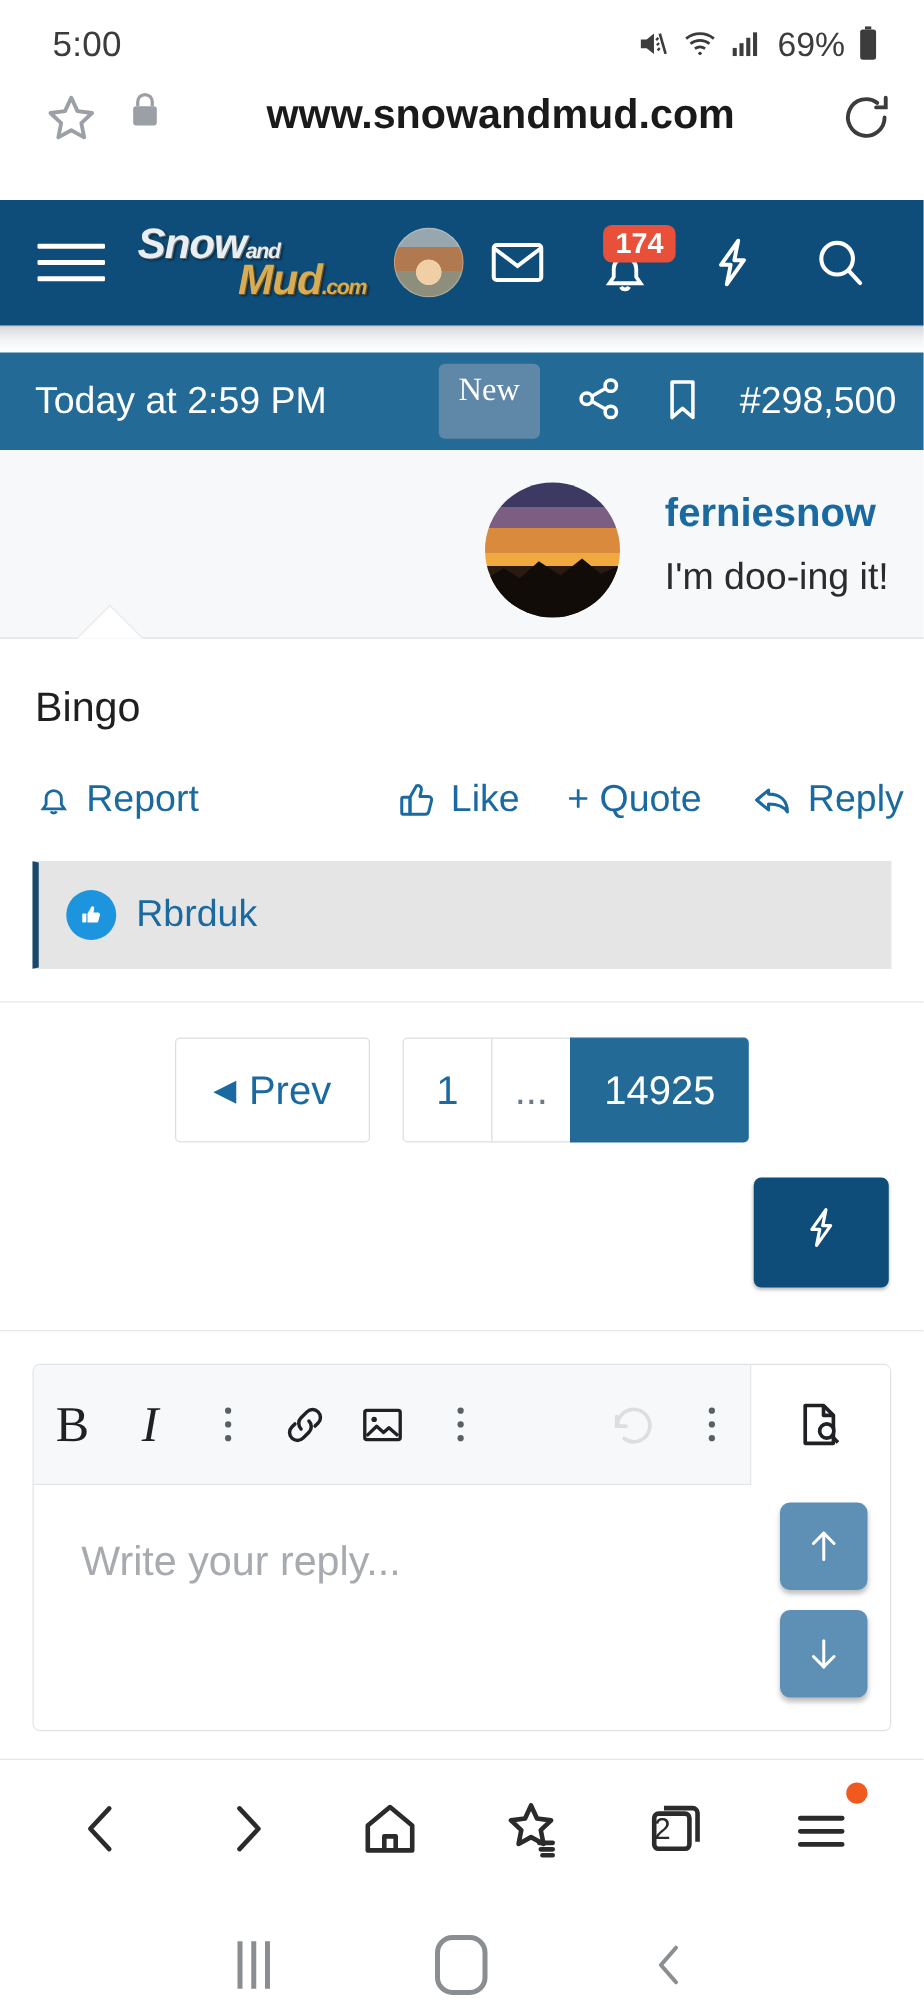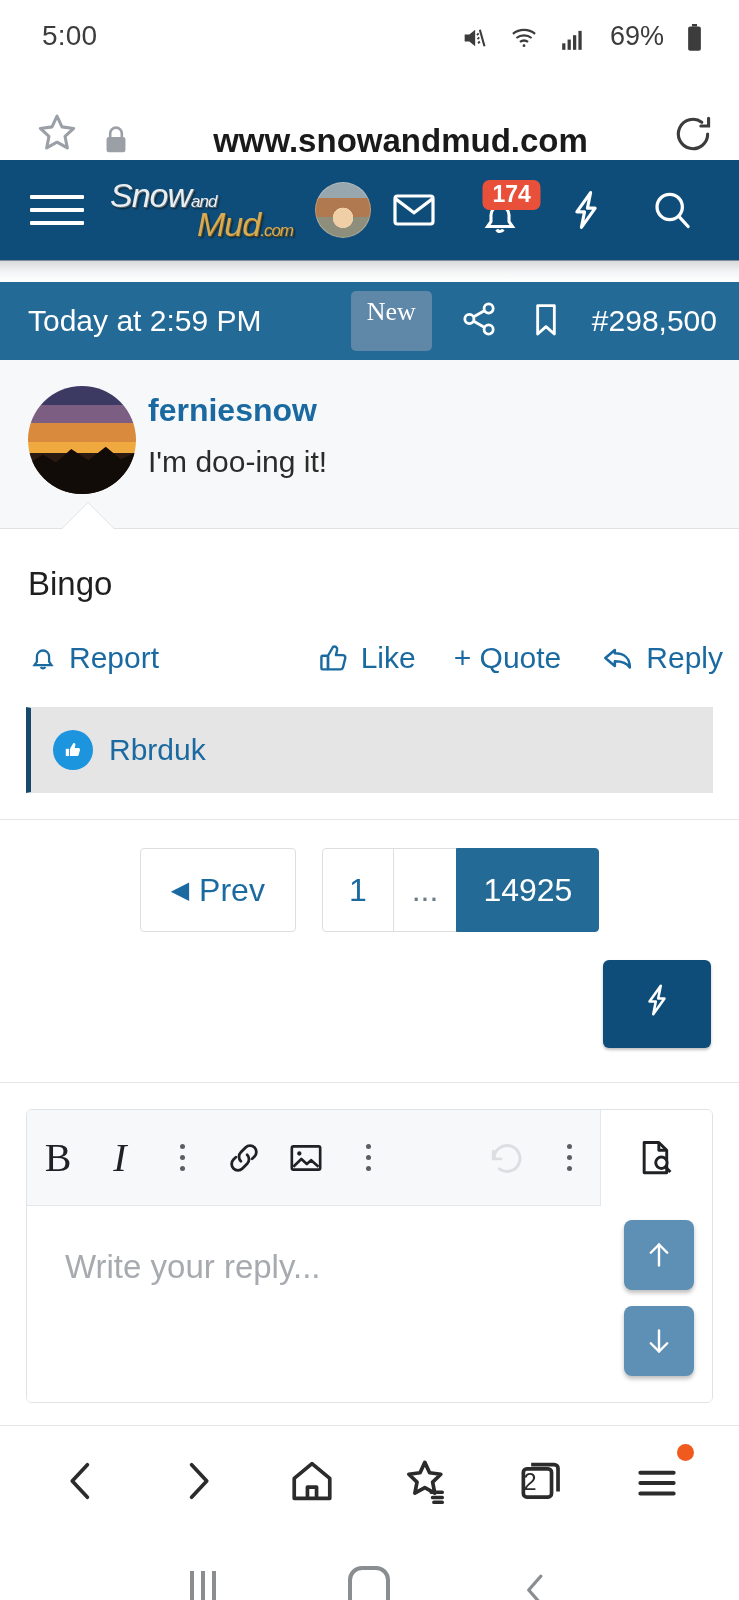--- a/index.html
+++ b/index.html
@@ -10,44 +10,44 @@
     overflow: hidden;
   }
   #screen { position: relative; width: 739px; height: 1600px; background:#fff; }
 
   
   .statusbar {
     height: 72px; display:flex; align-items:center; justify-content:space-between;
     padding: 0 36px 0 42px; background:#ffffff;
   }
   .status-time { font-size: 28px; color:#3c3c3c; letter-spacing:0.2px; }
-  .status-right { display:flex; align-items:flex-end; gap:22px; }
+  .status-right { display:flex; align-items:flex-start; gap:10px; }
   .status-right svg { display:block; }
   .battery-pct { font-size:27px; color:#3c3c3c; margin-left:2px; }
 
   
   .urlbar {
-    height: 88px; display:flex; align-items:flex-end; gap:22px;
+    height: 88px; display:flex; align-items:flex-start; gap:22px;
     padding: 0 24px 0 34px; background:#ffffff;
   }
   .url-text {
     flex:1; text-align:center; font-size:33px; font-weight:bold; color:#1a1a1a;
     white-space:nowrap; overflow:hidden;
   }
 
   
   .siteheader {
     height: 100px; background:#0e4d79; display:flex; align-items:center;
     padding: 0 24px; gap: 0;
   }
   .hamburger { width:56px; display:flex; flex-direction:column; gap:9px; margin-left:6px; }
   .hamburger span { display:block; height:4px; background:#fff; border-radius:1px; }
   .logo {
     margin-left: 26px; width: 190px; line-height:0.86; font-style:italic;
-    font-weight:normal; font-family:"Liberation Sans", sans-serif; user-select:none;
+    font-weight:bold; font-family:"Liberation Sans", sans-serif; user-select:none;
   }
   .logo .l1 { font-size:34px; color:#e9eef2; letter-spacing:-1px;
               text-shadow: 1px 1px 0 #5d6a72, 2px 2px 2px rgba(0,0,0,.55); }
   .logo .l1 .sm { font-size:17px; color:#e9eef2; }
   .logo .l2 { display:block; text-align:right; font-size:34px; color:#d8ab55; letter-spacing:-1px;
               text-shadow: 1px 1px 0 #6b521f, 2px 2px 2px rgba(0,0,0,.55); }
   .logo .l2 .sm { font-size:17px; color:#d8ab55; }
   .hdr-avatar {
     width:56px; height:56px; border-radius:50%; margin-left:22px; overflow:hidden;
     background:
@@ -73,22 +73,22 @@
     height: 78px; background:#246a96; display:flex; align-items:center;
     padding: 0 22px 0 28px; color:#fff;
   }
   .post-date { font-size:30px; }
   .posthdr-right { margin-left:auto; display:flex; align-items:center; gap:26px; }
   .new-badge { background:#5e87a8; color:#fff; font-size:26px; padding:6px 16px 24px; border-radius:5px;font-family:Liberation Serif, serif;}
   .post-num { font-size:30px; }
 
   
   .quote {
-    background:#f7f8f9; border-bottom:1px solid #dfe2e5; padding: 26px 28px 34px 28px;
-    display:flex; gap:12px; position:relative;
+    background:#f7f8f9; border-bottom:1px solid #dfe2e5; padding: 26px 28px 16px 28px;
+    display:flex; gap:36px; position:relative;justify-content:flex-end;
   }
   .quote-avatar {
     width:108px; height:108px; border-radius:50%; flex:none; overflow:hidden;
     background:
       linear-gradient(#3c3a63 0 18%, #7b5e82 18% 34%, #d98a3c 34% 52%, #f0a93f 52% 62%,
                       #2a1a12 62% 100%);
     position:relative;
   }
   .quote-avatar::after{
     content:""; position:absolute; left:0; right:0; bottom:0; height:52%;

